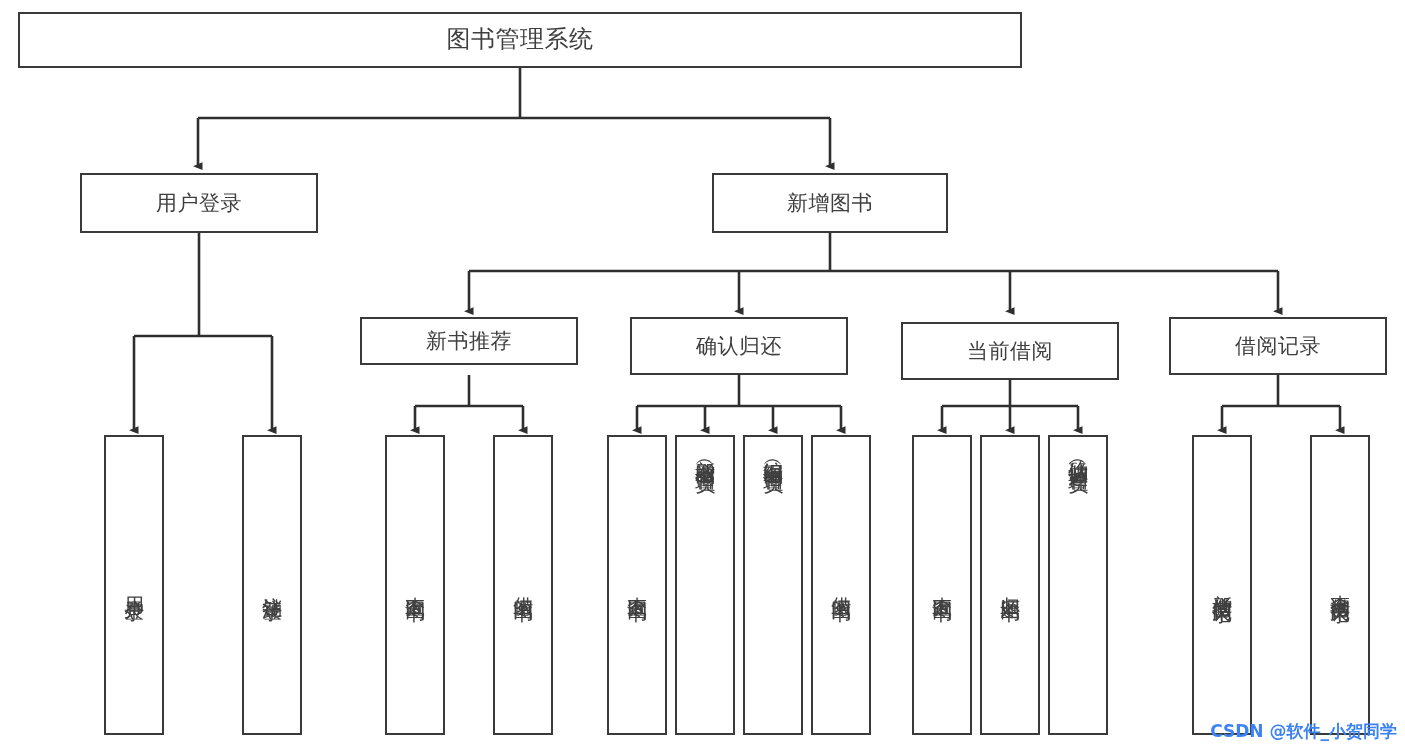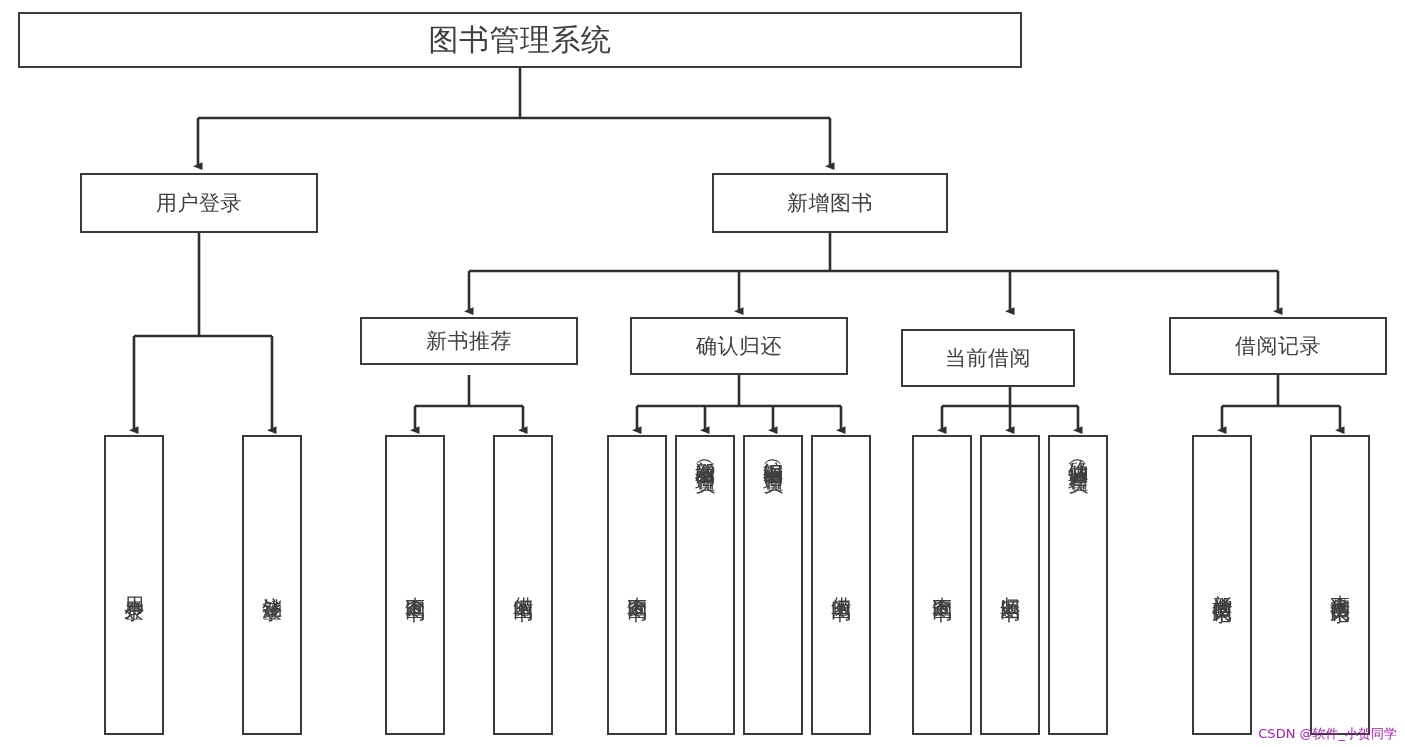--- a/index.html
+++ b/index.html
@@ -36,21 +36,21 @@
   }
   .node .label {
     font-size: 21px;
     line-height: 1.15;
     letter-spacing: 0.5px;
     white-space: nowrap;
     color: #3f3f3f;
   }
   
   .node.h .label { font-size: 21px; }
-  .node.root .label { font-size: 30px; }
+  .node.root .label { font-size: 24px; }
 
   
   .node.v {
     align-items: flex-start;
     justify-content: center;
     padding-top: 8px;
   }
   .node.v .label {
     writing-mode: vertical-rl;
     text-orientation: upright;
@@ -61,24 +61,25 @@
     display: block;
   }
   .node.v.centered {
     align-items: center;
     padding-top: 0;
   }
   .watermark {
     position: absolute;
     right: 8px;
     bottom: 4px;
-    font-size: 13px;
-    color: #a21caf;
+    font-size: 17px;
+    color: #3b82f6;
     white-space: nowrap;
     font-family: "DejaVu Sans", "Liberation Sans", sans-serif;
+    font-weight: bold;
   }
 </style>
 </head>
 <body>
 
 <div id="canvas">
 
   <svg class="connectors" viewBox="0 0 1405 747" xmlns="http://www.w3.org/2000/svg">
     <defs>
       <marker id="arrow" markerWidth="11" markerHeight="11" refX="4.2" refY="5" orient="auto" markerUnits="userSpaceOnUse">
@@ -142,21 +143,21 @@
   <div class="node h" style="left:712px; top:173px; width:236px; height:60px;">
     <span class="label">新增图书</span>
   </div>
 
   <div class="node h" style="left:360px; top:317px; width:218px; height:48px;">
     <span class="label">新书推荐</span>
   </div>
   <div class="node h" style="left:630px; top:317px; width:218px; height:58px;">
     <span class="label">确认归还</span>
   </div>
-  <div class="node h" style="left:901px; top:329px; width:174px; height:58px;">
+  <div class="node h" style="left:901px; top:322px; width:218px; height:58px;">
     <span class="label">当前借阅</span>
   </div>
   <div class="node h" style="left:1169px; top:317px; width:218px; height:58px;">
     <span class="label">借阅记录</span>
   </div>
 
   <div class="node v centered" style="left:104px; top:435px; width:60px; height:300px;">
     <span class="label">用户登录</span>
   </div>
   <div class="node v centered" style="left:242px; top:435px; width:60px; height:300px;">

